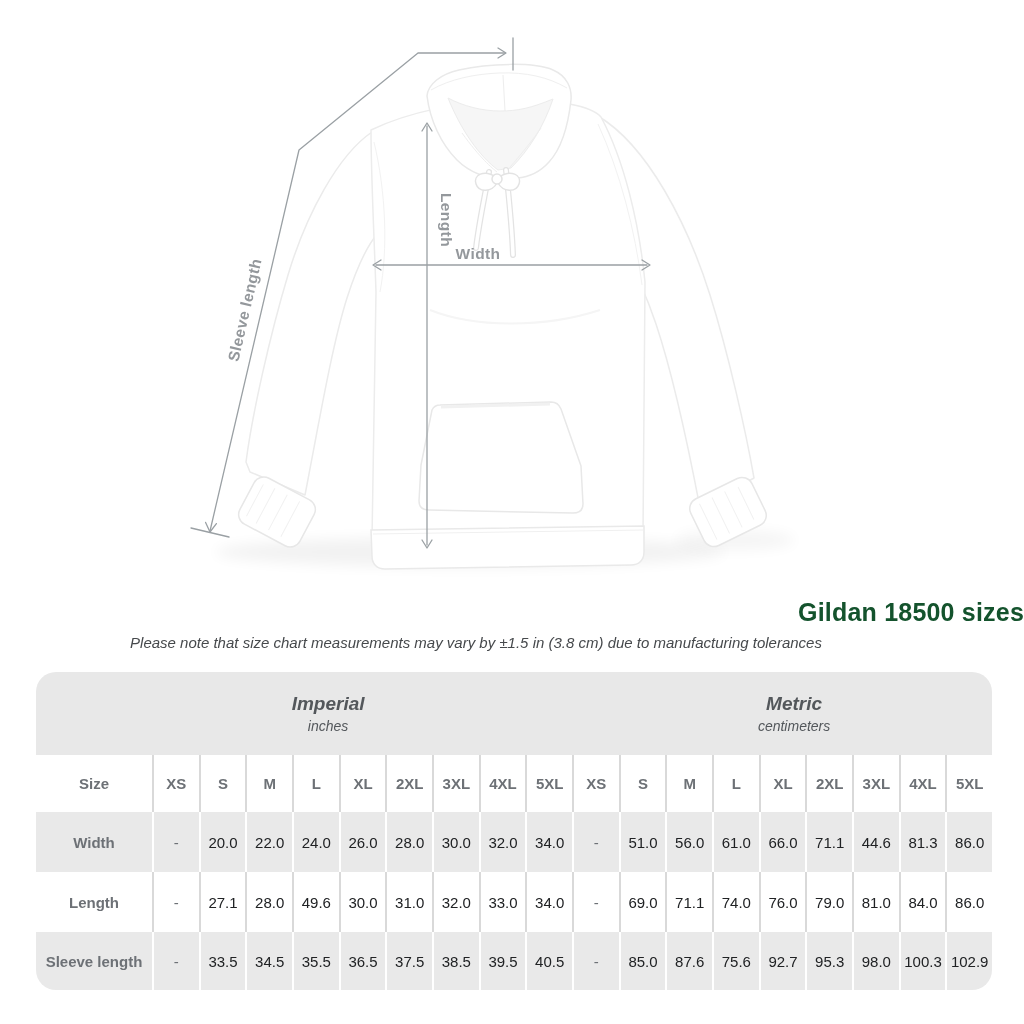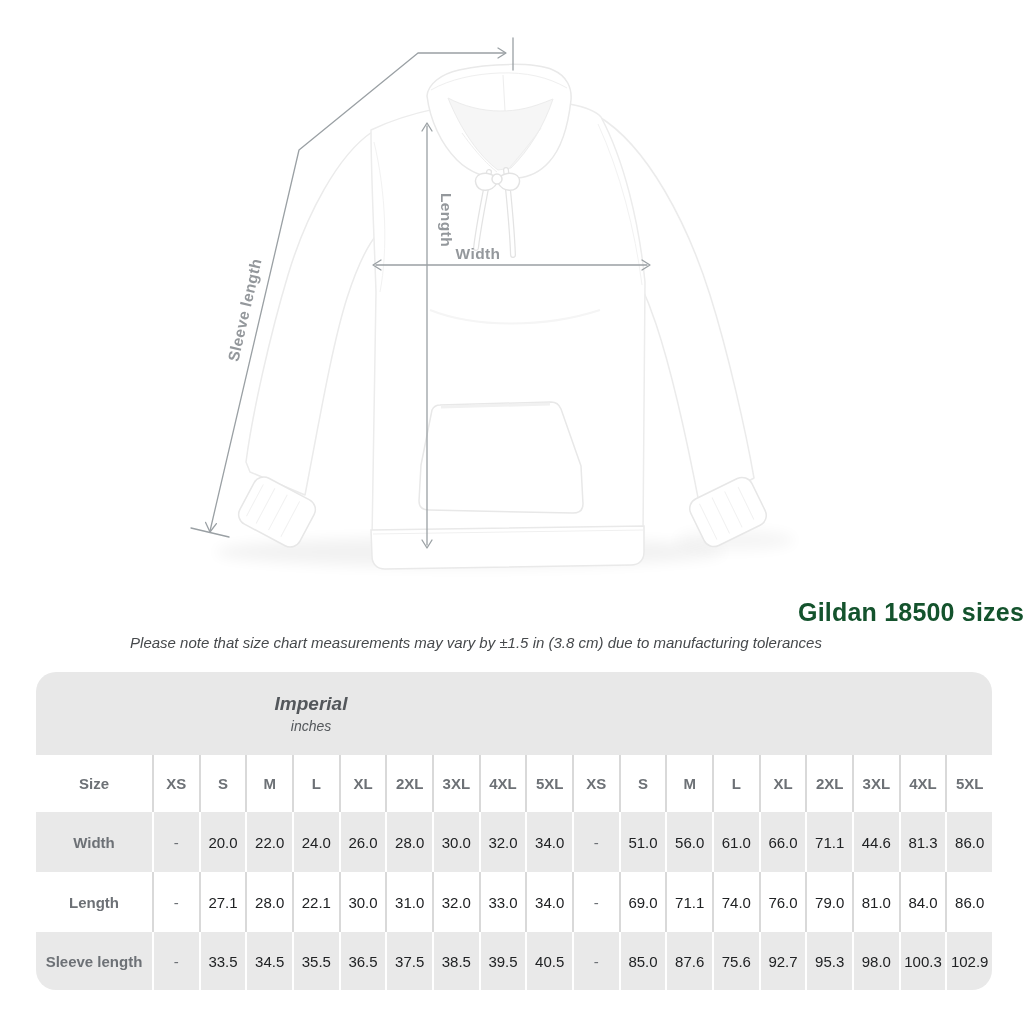--- a/index.html
+++ b/index.html
@@ -7,21 +7,21 @@
        font-family:"Liberation Sans","DejaVu Sans",sans-serif;}
   .diagram-wrap{position:absolute;left:0;top:0;width:1024px;height:600px;}
   .page-title{position:absolute;left:0;top:598px;width:1024px;margin:0;
       text-align:right;font-size:25px;font-weight:bold;color:#14532d;letter-spacing:.2px;}
   .page-subtitle{position:absolute;left:0;top:634px;width:952px;margin:0;
       text-align:center;font-style:italic;font-size:15px;color:#46494c;}
   .size-table{position:absolute;left:36px;top:672px;width:956px;height:318px;
       border-radius:20px;overflow:hidden;background:#fff;}
   .band{height:83px;background:#e8e8e8;display:flex;}
   .unit{display:flex;flex-direction:column;align-items:center;justify-content:center;gap:3px;}
-  .unit.imperial{width:550px;}
+  .unit.imperial{width:550px;padding-left:24px;}
   .unit.metric{width:406px;}
   .unit-title{font-size:19px;font-weight:bold;font-style:italic;color:#53575b;}
   .unit-sub{font-size:14px;font-style:italic;color:#53575b;}
   .grid{display:grid;grid-template-columns:116px repeat(18,1fr);}
   .cell{display:flex;align-items:center;justify-content:center;box-sizing:border-box;
         font-size:15px;}
   .r0{height:57px;text-align:right;}.r1{height:60px;}.r2{height:60px;}.r3{height:58px;}
   .row-white{background:#ffffff;}
   .row-gray{background:#e9e9e9;}
   .row-white.sep{border-left:2px solid #d9d9d9;}
@@ -132,20 +132,24 @@
 </div>
 
 <h1 class="page-title">Gildan 18500 sizes</h1>
 <p class="page-subtitle">Please note that size chart measurements may vary by ±1.5 in (3.8 cm) due to manufacturing tolerances</p>
 
 <div class="size-table">
   <div class="band">
     <div class="unit imperial">
       <div class="unit-title">Imperial</div>
       <div class="unit-sub">inches</div>
+    </div>
+    <div class="unit metric">
+      <div class="unit-title">Metric</div>
+      <div class="unit-sub">centimeters</div>
     </div>
   </div>
   <div class="grid" id="grid">
       <div class="cell head r0 row-white">Size</div>
       <div class="cell head sep r0 row-white">XS</div>
       <div class="cell head sep r0 row-white">S</div>
       <div class="cell head sep r0 row-white">M</div>
       <div class="cell head sep r0 row-white">L</div>
       <div class="cell head sep r0 row-white">XL</div>
       <div class="cell head sep r0 row-white">2XL</div>
@@ -177,21 +181,21 @@
       <div class="cell val sep r1 row-gray">61.0</div>
       <div class="cell val sep r1 row-gray">66.0</div>
       <div class="cell val sep r1 row-gray">71.1</div>
       <div class="cell val sep r1 row-gray">44.6</div>
       <div class="cell val sep r1 row-gray">81.3</div>
       <div class="cell val sep r1 row-gray">86.0</div>
       <div class="cell rowlab r2 row-white">Length</div>
       <div class="cell val sep r2 row-white dash">-</div>
       <div class="cell val sep r2 row-white">27.1</div>
       <div class="cell val sep r2 row-white">28.0</div>
-      <div class="cell val sep r2 row-white">22.1</div>
+      <div class="cell val sep r2 row-white">49.6</div>
       <div class="cell val sep r2 row-white">30.0</div>
       <div class="cell val sep r2 row-white">31.0</div>
       <div class="cell val sep r2 row-white">32.0</div>
       <div class="cell val sep r2 row-white">33.0</div>
       <div class="cell val sep r2 row-white">34.0</div>
       <div class="cell val sep r2 row-white dash">-</div>
       <div class="cell val sep r2 row-white">69.0</div>
       <div class="cell val sep r2 row-white">71.1</div>
       <div class="cell val sep r2 row-white">74.0</div>
       <div class="cell val sep r2 row-white">76.0</div>

